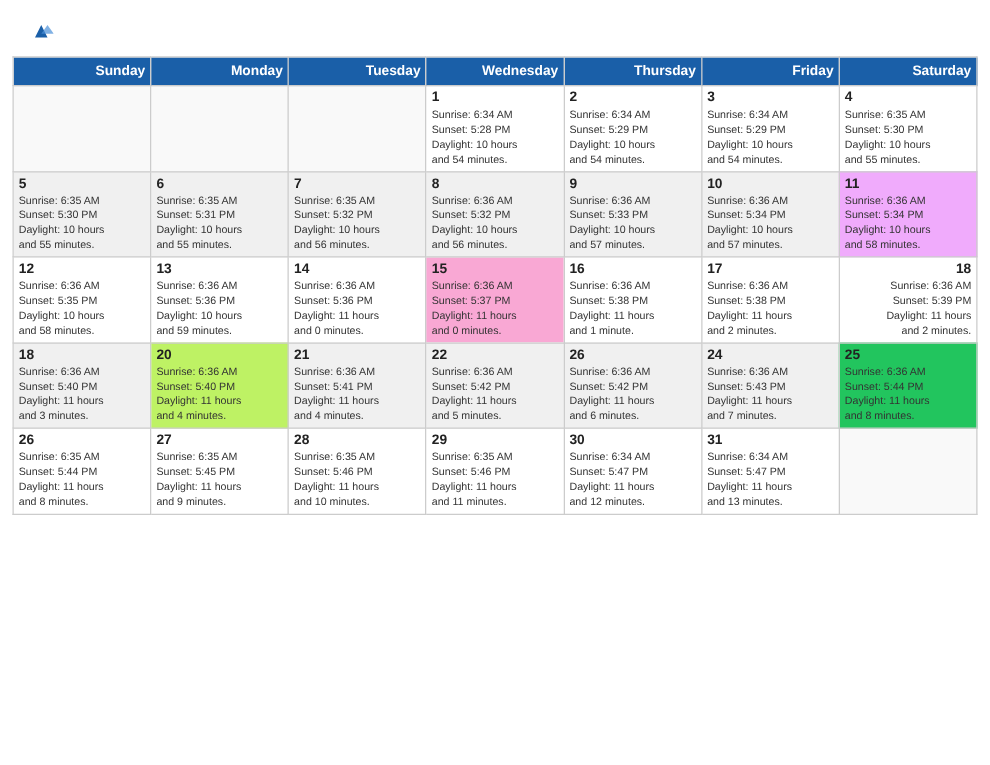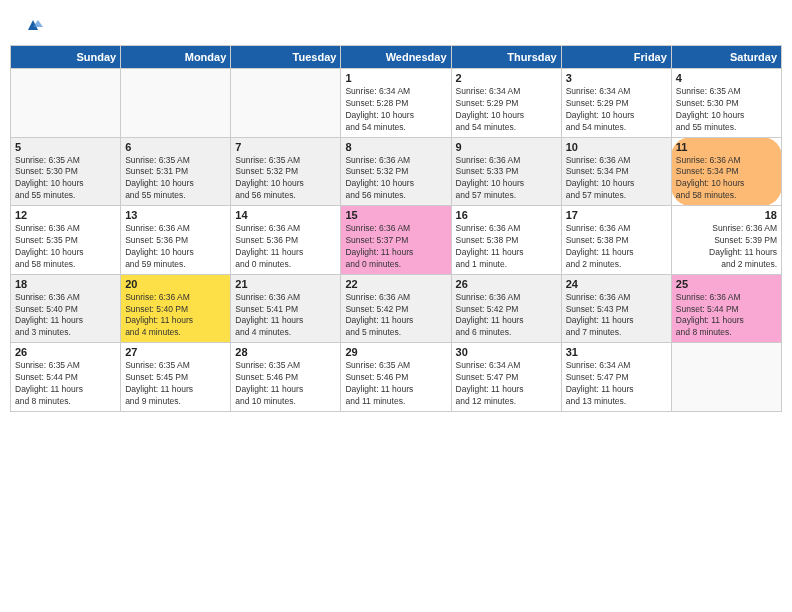--- a/index.html
+++ b/index.html
@@ -196,21 +196,21 @@
 Daylight: 10 hours
 and 57 minutes.</div>
         </td>
         <td style="background: rgb(240, 240, 240);">
           <span class="day-number">10</span>
           <div class="day-info" style="white-space: pre-line;">Sunrise: 6:36 AM
 Sunset: 5:34 PM
 Daylight: 10 hours
 and 57 minutes.</div>
         </td>
-        <td style="background: #fdba74; border-radius: 20px;">
+        <td style="background: #f0abfc;">
           <span class="day-number">11</span>
           <div class="day-info" style="white-space: pre-line;">Sunrise: 6:36 AM
 Sunset: 5:34 PM
 Daylight: 10 hours
 and 58 minutes.</div>
         </td>
       </tr>
       <tr>
         <td style="background: rgb(255, 255, 255);">
           <span class="day-number">12</span>
@@ -263,21 +263,21 @@
         </td>
       </tr>
       <tr>
         <td style="background: rgb(240, 240, 240);">
           <span class="day-number">18</span>
           <div class="day-info" style="white-space: pre-line;">Sunrise: 6:36 AM
 Sunset: 5:40 PM
 Daylight: 11 hours
 and 3 minutes.</div>
         </td>
-        <td style="background: #fde047; margin-left: 16px;">
+        <td style="background: #bef264; margin-left: 16px;">
           <span class="day-number">20</span>
           <div class="day-info" style="white-space: pre-line;">Sunrise: 6:36 AM
 Sunset: 5:40 PM
 Daylight: 11 hours
 and 4 minutes.</div>
         </td>
         <td style="background: rgb(240, 240, 240);">
           <span class="day-number">21</span>
           <div class="day-info" style="white-space: pre-line;">Sunrise: 6:36 AM
 Sunset: 5:41 PM
@@ -298,21 +298,21 @@
 Daylight: 11 hours
 and 6 minutes.</div>
         </td>
         <td style="background: rgb(240, 240, 240);">
           <span class="day-number">24</span>
           <div class="day-info" style="white-space: pre-line;">Sunrise: 6:36 AM
 Sunset: 5:43 PM
 Daylight: 11 hours
 and 7 minutes.</div>
         </td>
-        <td style="background: #f9a8d4;">
+        <td style="background: #22c55e;">
           <span class="day-number">25</span>
           <div class="day-info" style="white-space: pre-line;">Sunrise: 6:36 AM
 Sunset: 5:44 PM
 Daylight: 11 hours
 and 8 minutes.</div>
         </td>
       </tr>
       <tr>
         <td style="background: rgb(255, 255, 255);">
           <span class="day-number">26</span>

